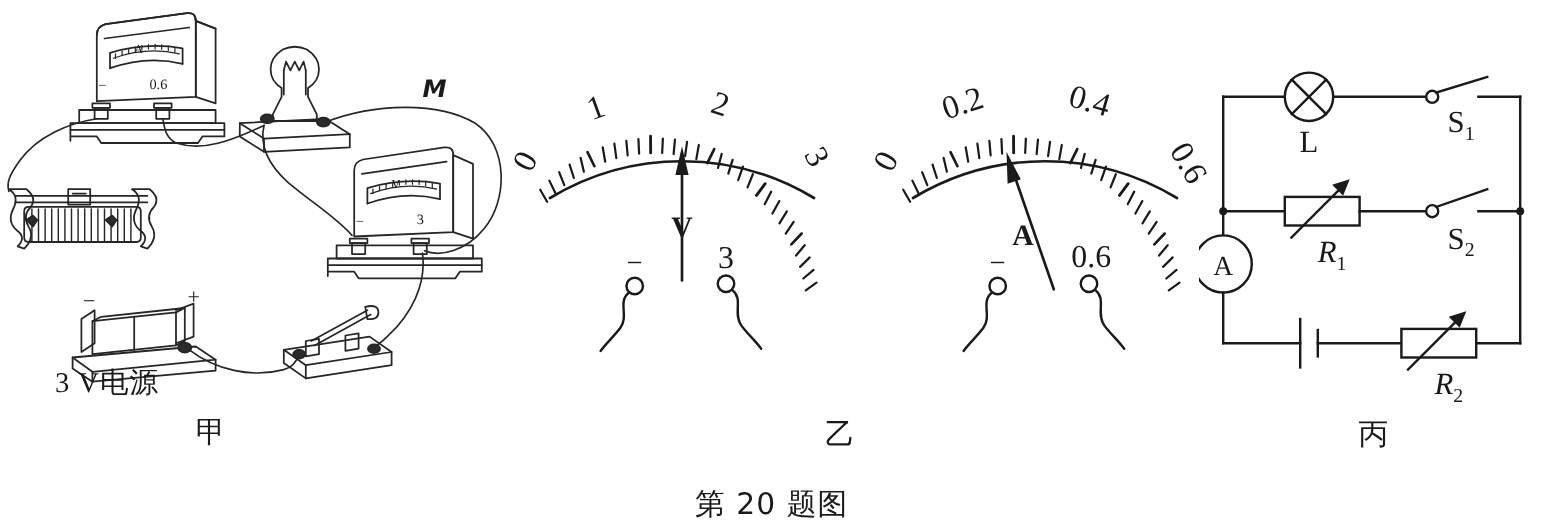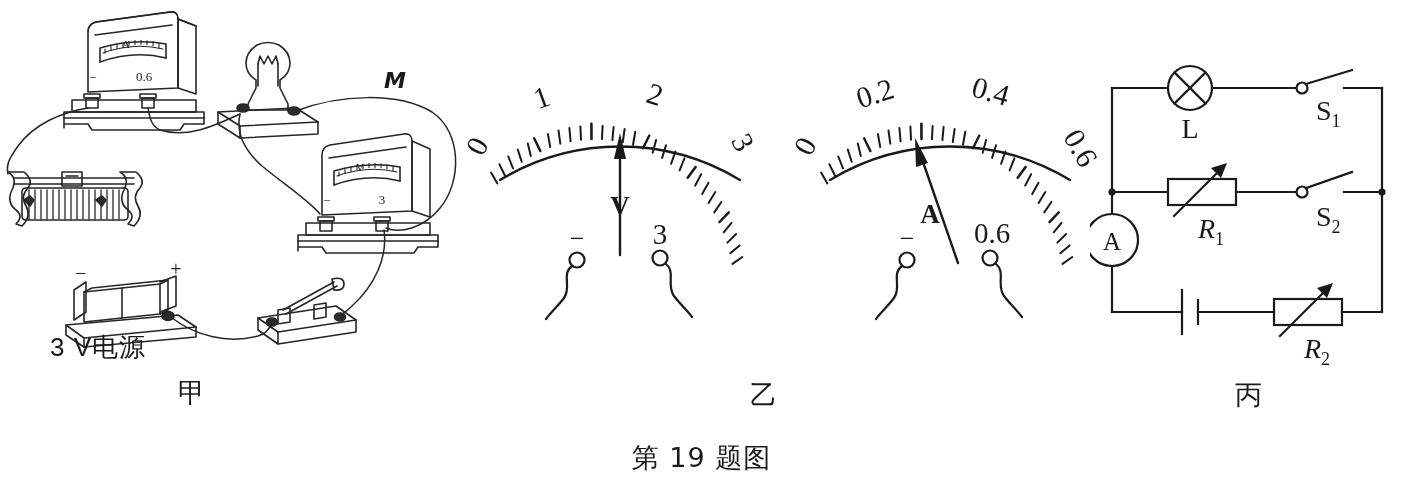--- a/index.html
+++ b/index.html
@@ -197,21 +197,21 @@
         <path d="M296,111 C340,94 398,92 432,112 C462,132 462,182 440,208 C424,228 400,234 386,228"></path>
 
         <path d="M384,230 C388,258 374,286 352,306 C346,312 342,314 340,316"></path>
 
         <path d="M172,318 C196,336 228,344 258,336 C266,334 270,328 272,322"></path>
       </g>
     </g>
     <text class="lbl-cn" x="395" y="88" font-size="22" font-style="italic" font-weight="bold" text-anchor="middle" fill="#1a1a1a">M</text>
   </svg>
 
-  <div style="position:absolute;left:50px;top:330px;width:230px;font-size:26px;font-family:Liberation Sans, sans-serif;color:#1a1a1a;letter-spacing:1px;">
+  <div style="position:absolute;left:50px;top:330px;width:230px;font-size:26px;font-family:Liberation Serif, serif;color:#1a1a1a;letter-spacing:1px;">
     <span>3 V电源</span>
   </div>
 
   <svg class="fig-svg" width="660" height="360" viewBox="0 0 660 360" style="left:460px;top:55px;">
     <g fill="none" stroke="#1a1a1a" stroke-width="2" stroke-linecap="round">
 
       <g>
 
         <path d="M40,125 A232,232 0 0 1 280,125" stroke-width="2.4" fill="none"></path>
 
@@ -385,16 +385,16 @@
     <span>甲</span>
   </div>
   <div style="position:absolute;left:750px;top:377px;font-size:27px;font-family:'DejaVu Sans',sans-serif;color:#1a1a1a;">
     <span>乙</span>
   </div>
   <div style="position:absolute;left:1235px;top:377px;font-size:27px;font-family:'DejaVu Sans',sans-serif;color:#1a1a1a;">
     <span>丙</span>
   </div>
 
   <div style="position:absolute;left:0;top:440px;width:1403px;text-align:center;font-size:27px;font-family:'DejaVu Sans',sans-serif;color:#1a1a1a;letter-spacing:1px;">
-    <span>第 19 题图</span>
+    <span>第 20 题图</span>
   </div>
 
 </div>
 
 </body></html>

